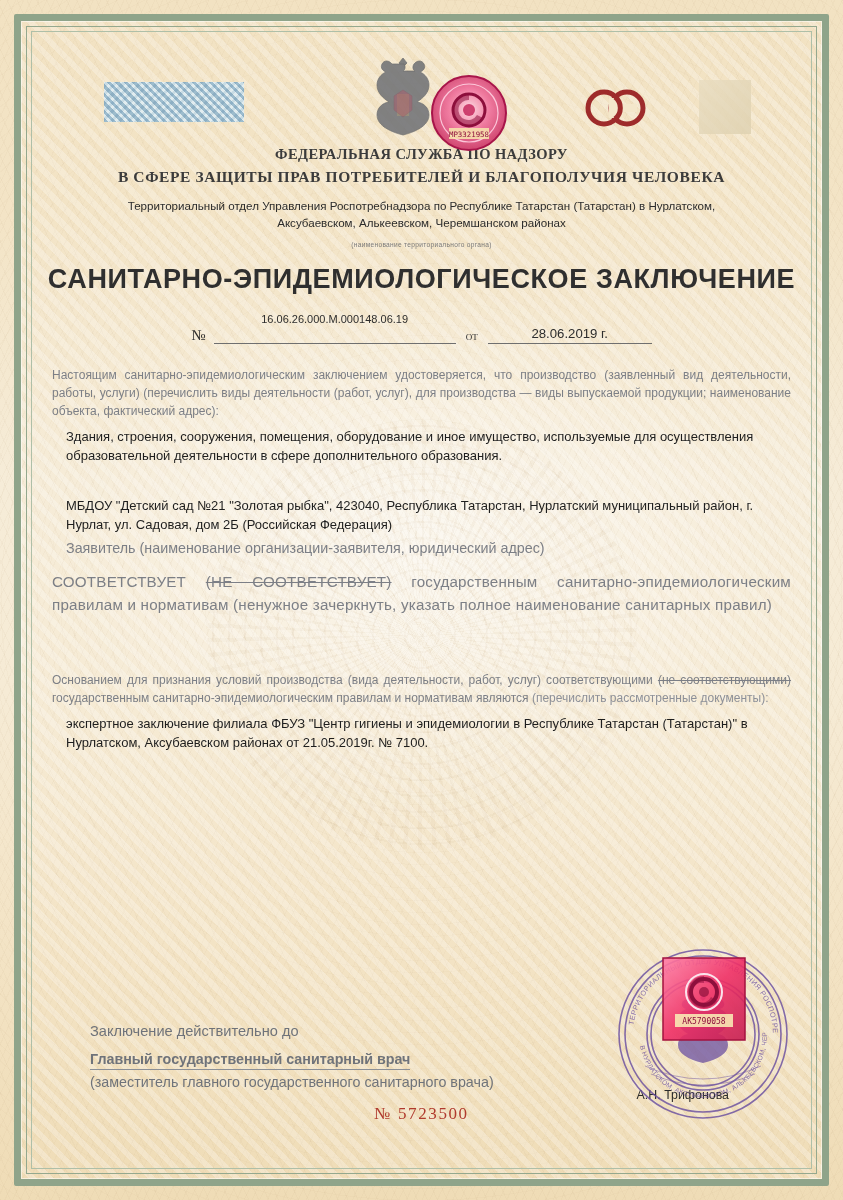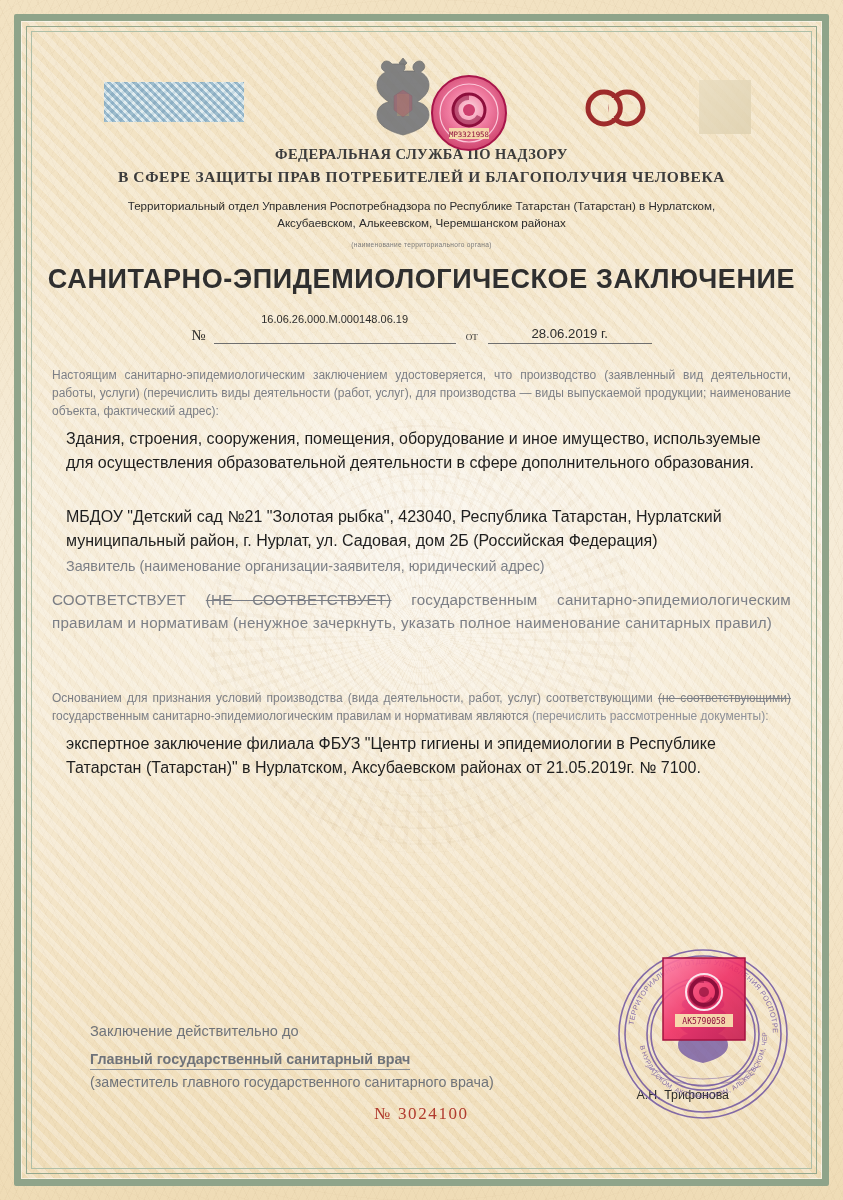--- a/index.html
+++ b/index.html
@@ -208,21 +208,21 @@
     color: #7c7f86;
     font-size: 12px;
     line-height: 1.5;
     text-align: justify;
   }
   .para-gray .hint {
     color: #8d9098;
   }
   .para-dark {
     color: #1e1e1e;
-    font-size: 16px;
+    font-size: 13px;
     line-height: 1.5;
     margin-top: 7px;
     padding-left: 14px;
   }
   .para-dark.tight { margin-top: 4px; }
   .label-gray {
     color: #7c7f86;
     font-size: 14.3px;
     line-height: 1.5;
   }
@@ -416,21 +416,21 @@
 
       <div class="para-dark">экспертное заключение филиала ФБУЗ "Центр гигиены и эпидемиологии в Республике Татарстан (Татарстан)" в Нурлатском, Аксубаевском районах от 21.05.2019г. № 7100.</div>
     </div>
 
     <div class="footer">
       <div class="valid-until">Заключение действительно до</div>
       <div class="sign-line">
         <span class="u">Главный государственный санитарный врач</span>
       </div>
       <div class="sign-sub">(заместитель главного государственного санитарного врача)</div>
-      <div class="serial">№ 3024100</div>
+      <div class="serial">№ 5723500</div>
     </div>
 
     <div class="signer-name">А.Н. Трифонова</div>
   </div>
 
   <div class="seal-round">
     <svg viewBox="0 0 176 176" width="176" height="176" aria-hidden="true">
       <g fill="none" stroke="#6a4fa0" stroke-width="1.6" opacity=".88">
         <circle cx="88" cy="88" r="84"></circle>
         <circle cx="88" cy="88" r="78"></circle>

